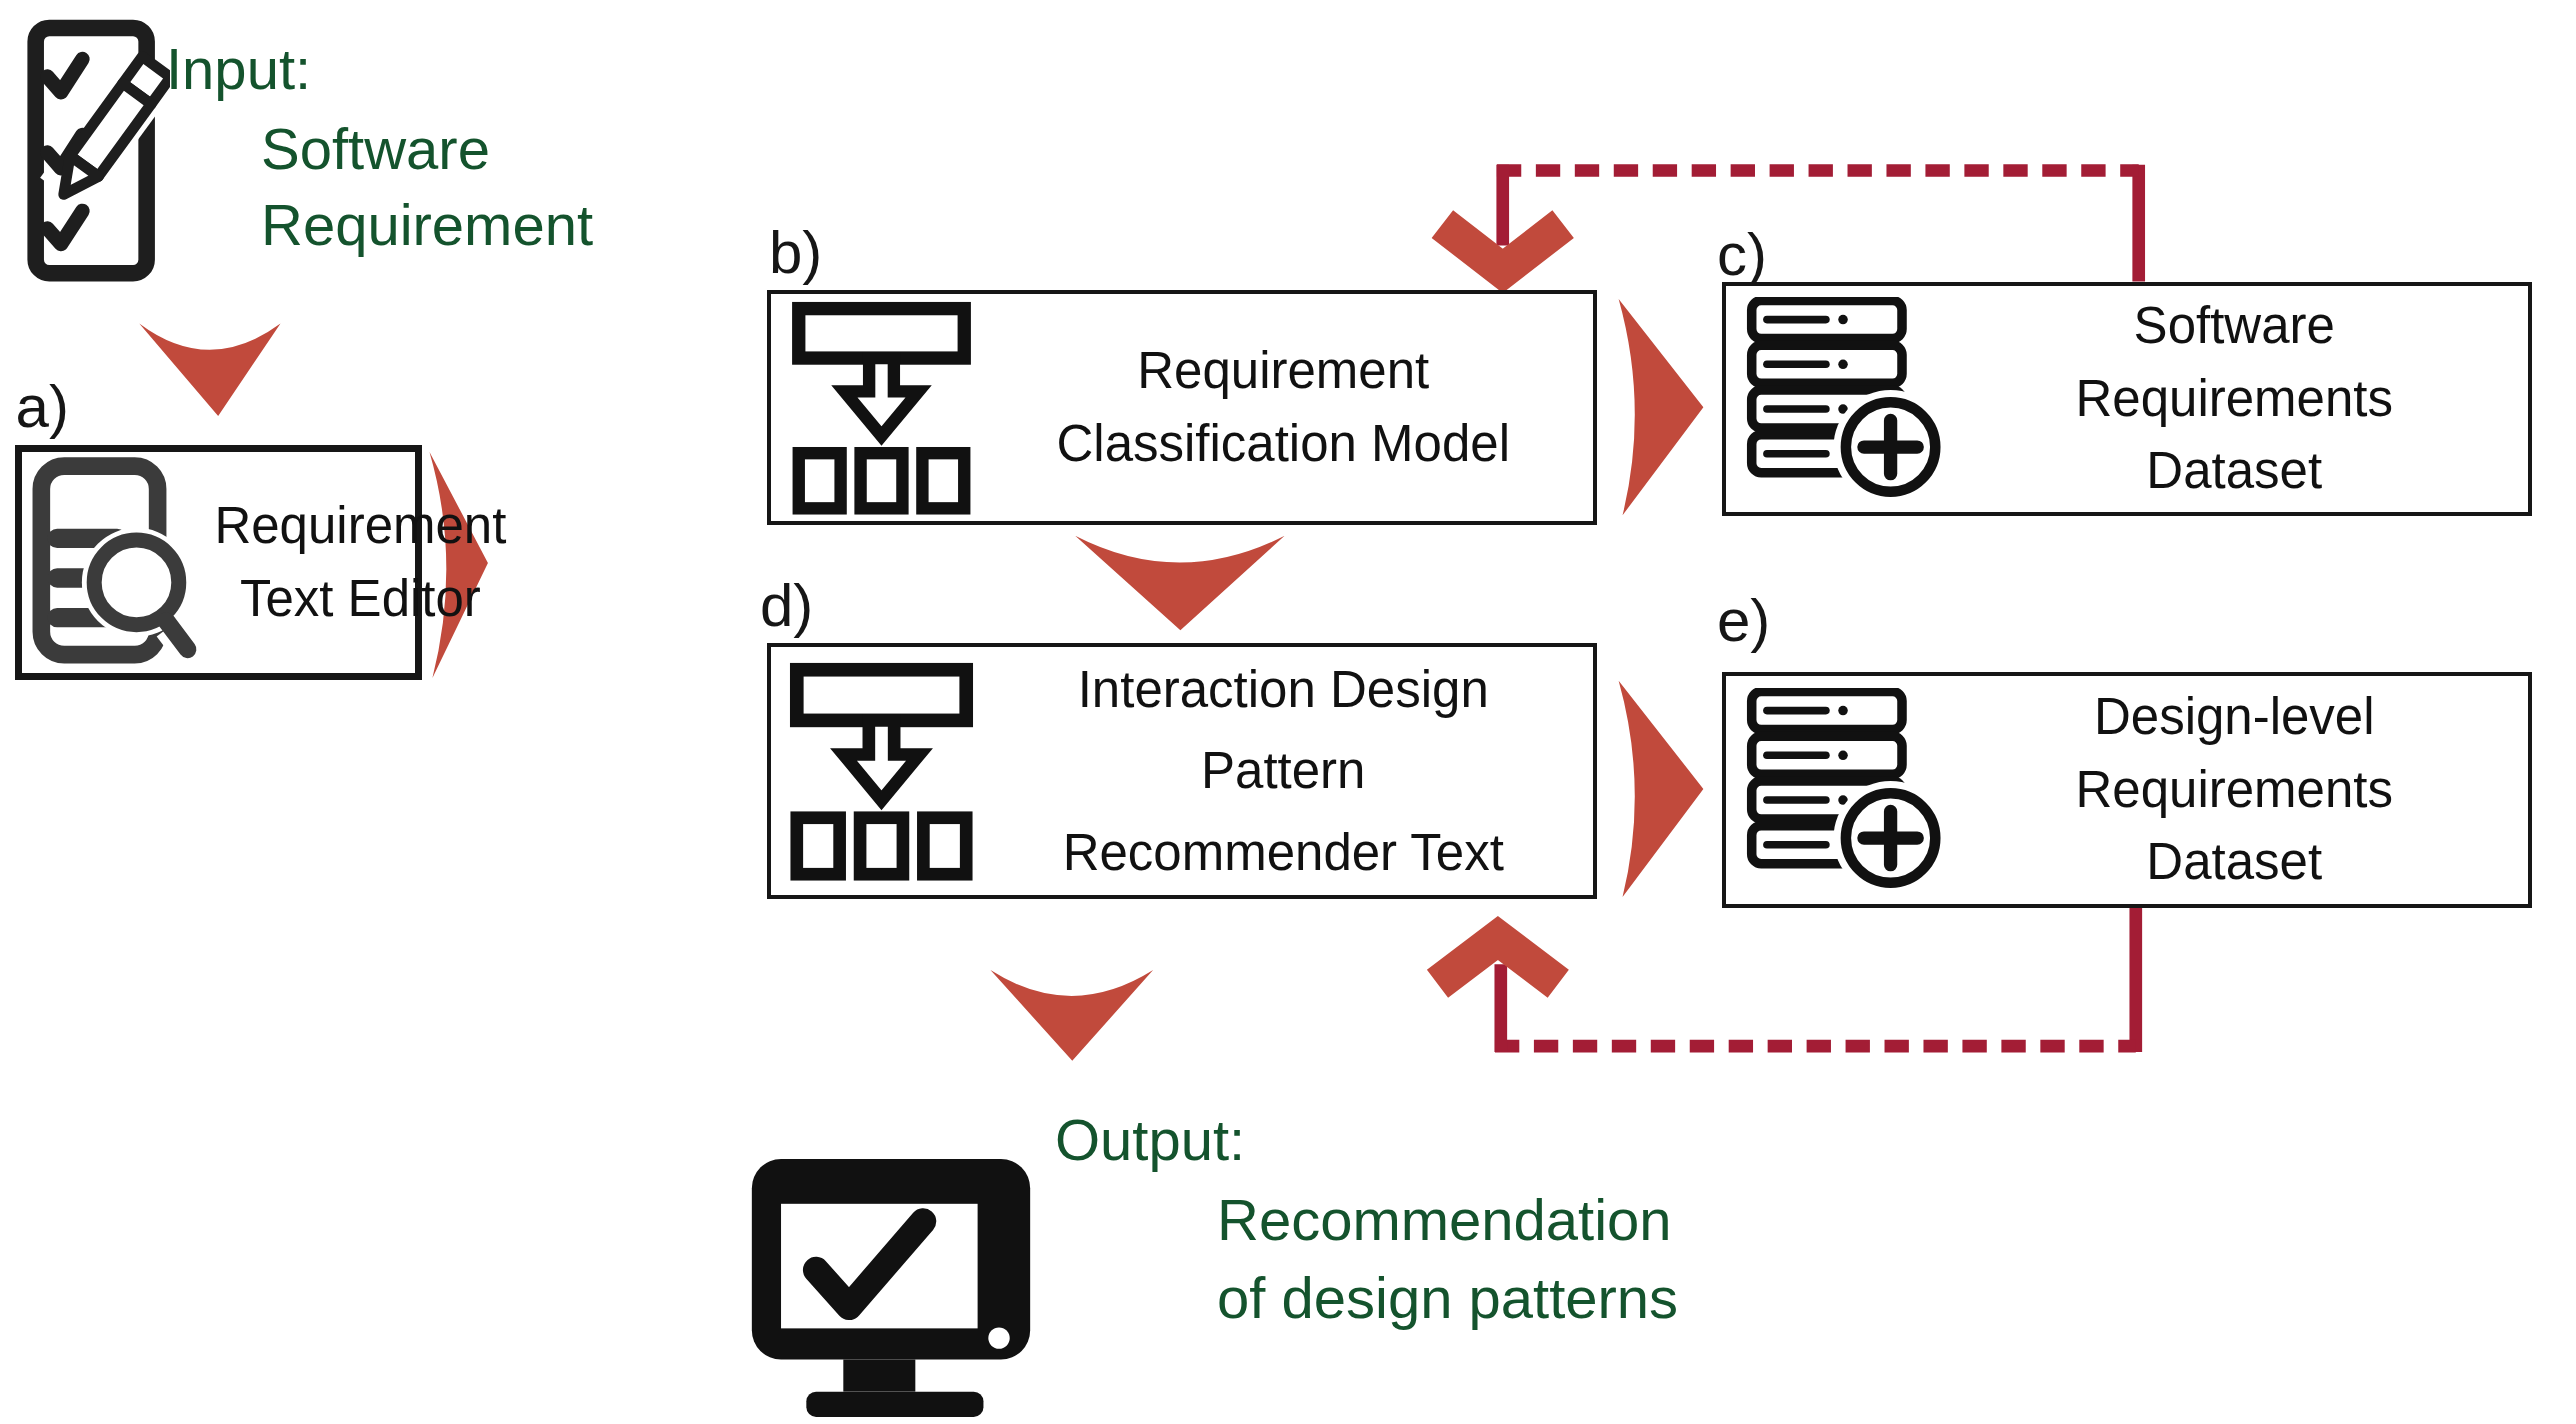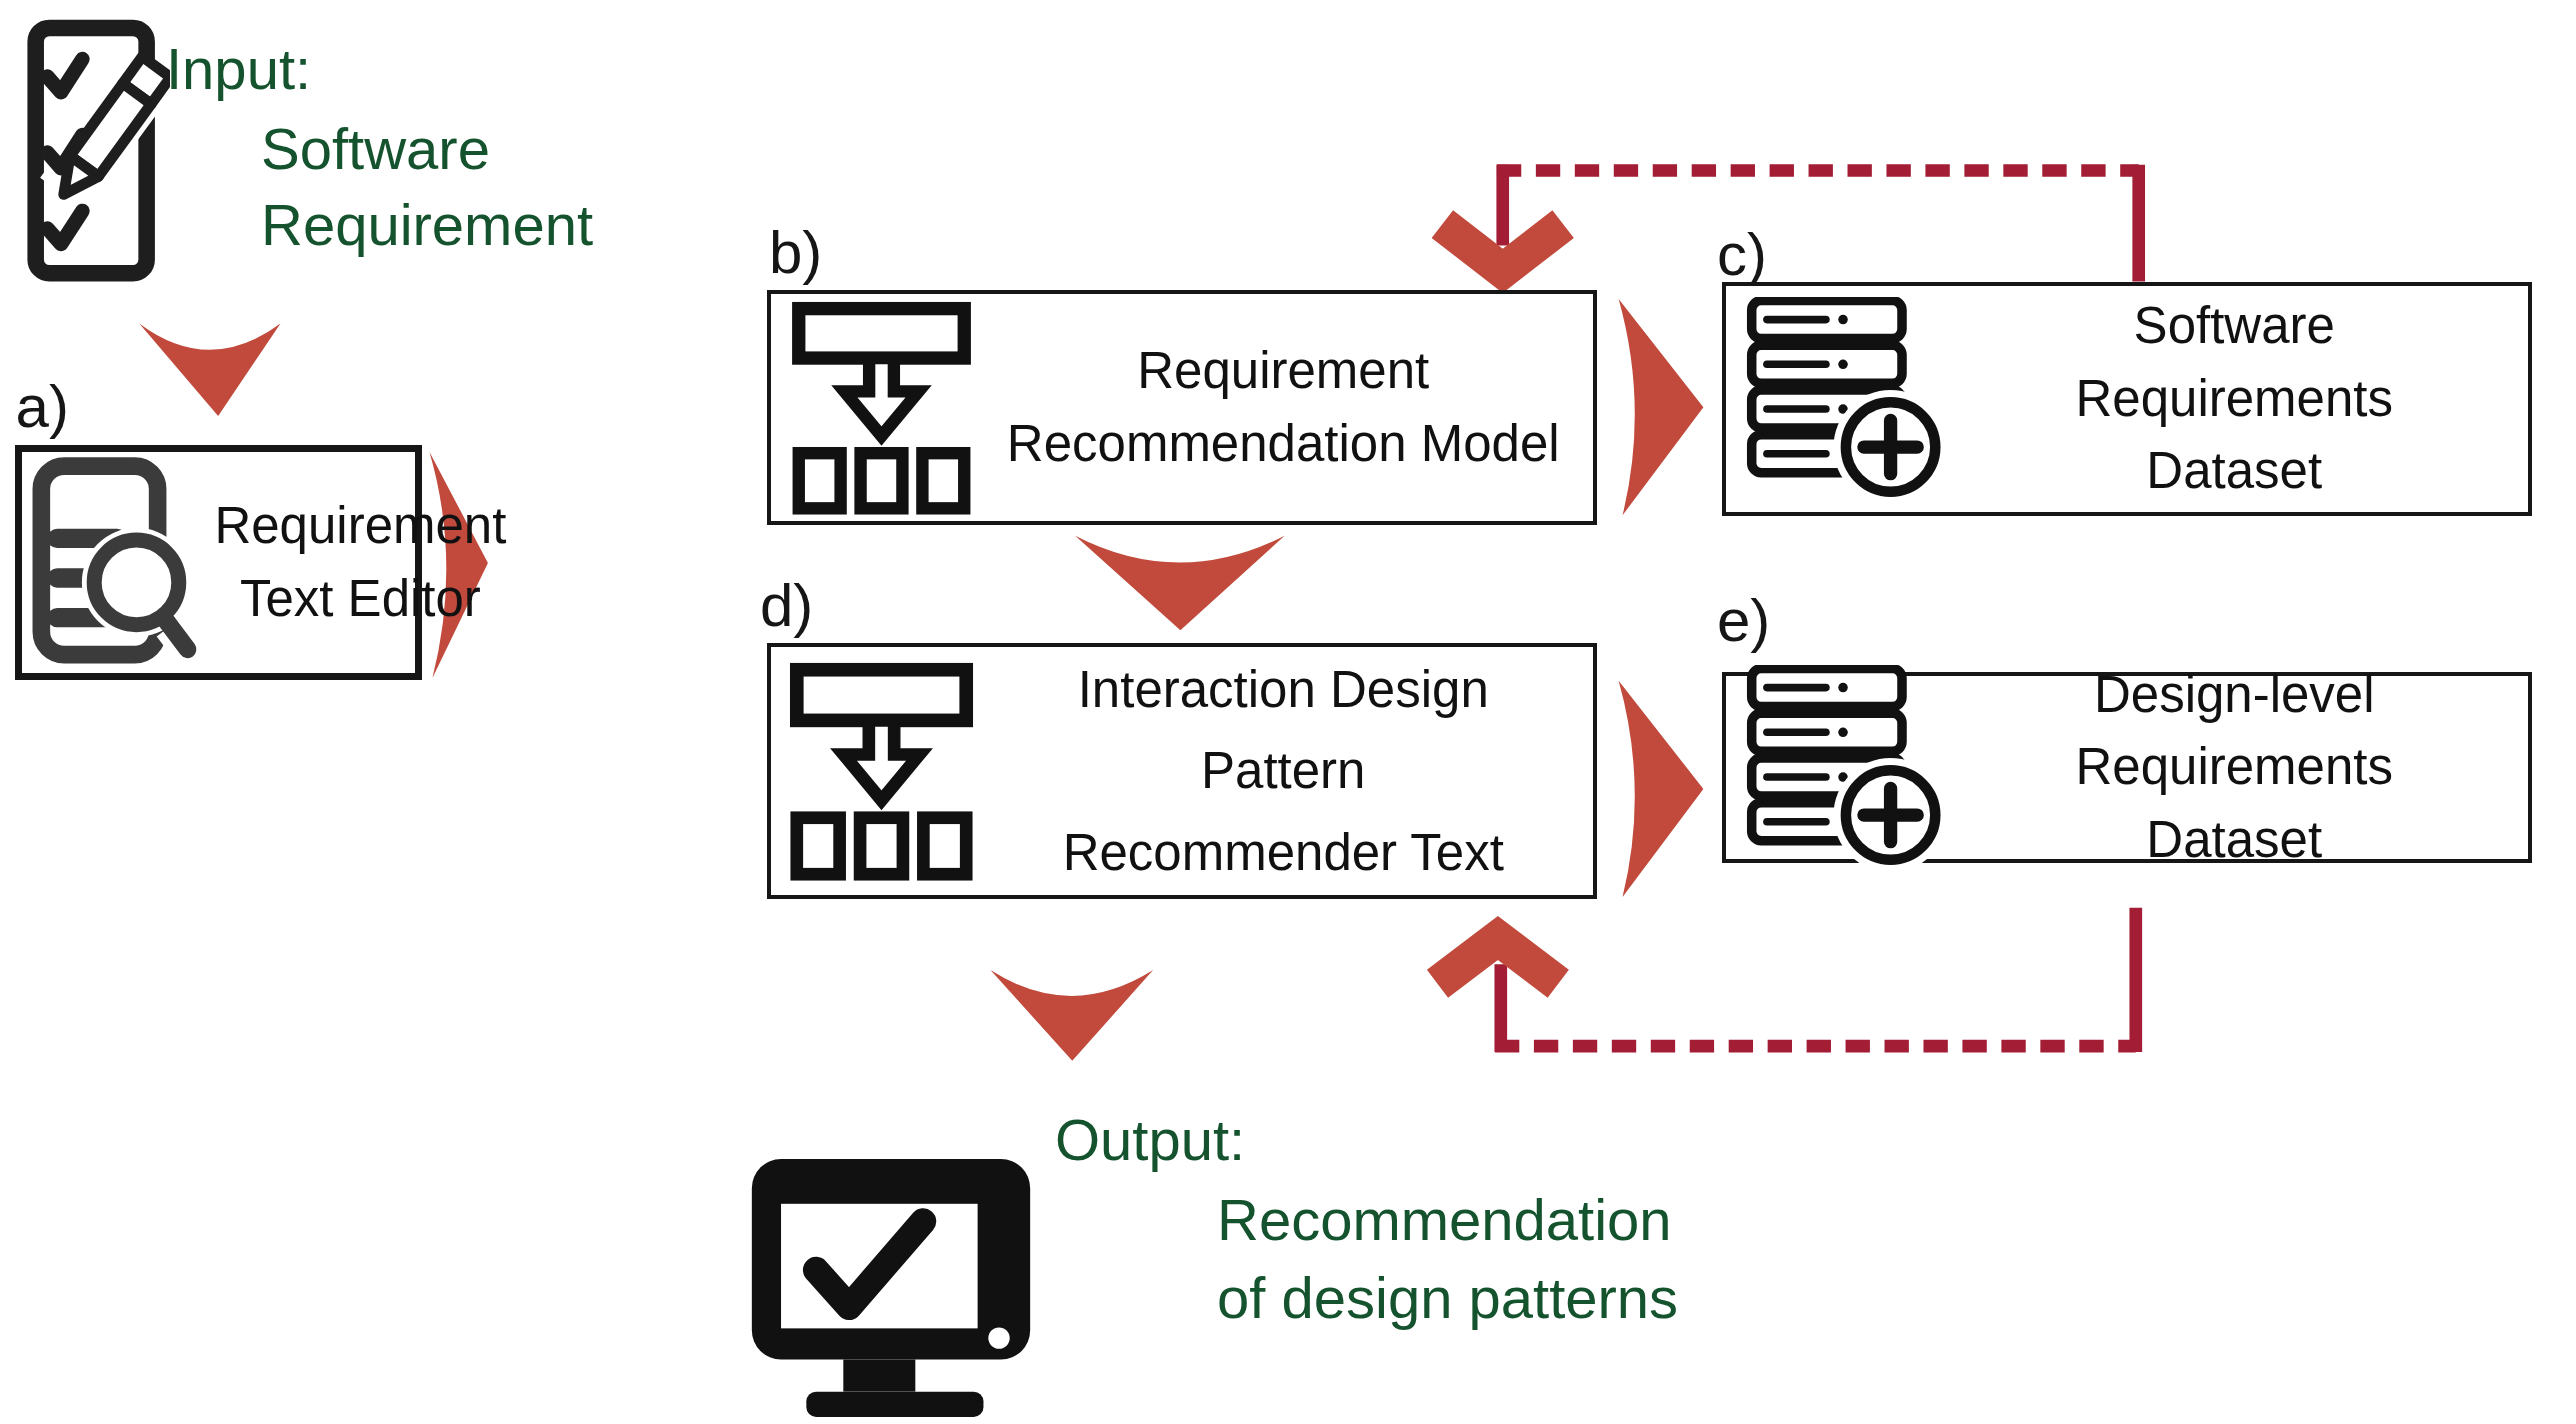--- a/index.html
+++ b/index.html
@@ -95,21 +95,21 @@
       <svg width="185" height="214" viewBox="0 0 190 225">
         <rect x="8" y="8" width="174" height="52" fill="#ffffff" stroke="#111111" stroke-width="14"></rect>
         <path d="M82,60 L82,95 L56,95 L95,142 L134,95 L108,95 L108,60 Z" fill="#ffffff" stroke="#111111" stroke-width="13"></path>
         <rect x="8" y="160" width="44" height="58" fill="#ffffff" stroke="#111111" stroke-width="13"></rect>
         <rect x="73" y="160" width="44" height="58" fill="#ffffff" stroke="#111111" stroke-width="13"></rect>
         <rect x="138" y="160" width="44" height="58" fill="#ffffff" stroke="#111111" stroke-width="13"></rect>
       </svg>
     </span>
     <div class="titles">
       <div>Requirement</div>
-      <div>Recommendation Model</div>
+      <div>Classification Model</div>
     </div>
   </div>
 
   <div class="abs tag" style="left:1717px;top:220px">c)</div>
   <div class="stage-box" id="box-c" style="left:1722px;top:282px;width:810px;height:234px;">
     <span class="icon-slot" style="margin-left:19.5px;">
       <svg width="195" height="205" viewBox="0 0 205 212">
         <g fill="#ffffff" stroke="#111111" stroke-width="10">
           <rect x="6" y="2" width="158" height="40" rx="10"></rect>
           <rect x="6" y="49" width="158" height="40" rx="10"></rect>
@@ -149,21 +149,21 @@
       </svg>
     </span>
     <div class="titles">
       <div>Interaction Design</div>
       <div>Pattern</div>
       <div>Recommender Text</div>
     </div>
   </div>
 
   <div class="abs tag" style="left:1717px;top:586px">e)</div>
-  <div class="stage-box" id="box-e" style="left:1722px;top:672px;width:810px;height:191px;">
+  <div class="stage-box" id="box-e" style="left:1722px;top:672px;width:810px;height:236px;">
     <span class="icon-slot" style="margin-left:19.5px;">
       <svg width="195" height="205" viewBox="0 0 205 212">
         <g fill="#ffffff" stroke="#111111" stroke-width="10">
           <rect x="6" y="2" width="158" height="40" rx="10"></rect>
           <rect x="6" y="49" width="158" height="40" rx="10"></rect>
           <rect x="6" y="96" width="158" height="40" rx="10"></rect>
           <rect x="6" y="143" width="158" height="40" rx="10"></rect>
         </g>
         <g stroke="#111111" stroke-width="8" stroke-linecap="round">
           <line x1="22" y1="22" x2="84" y2="22"></line>

